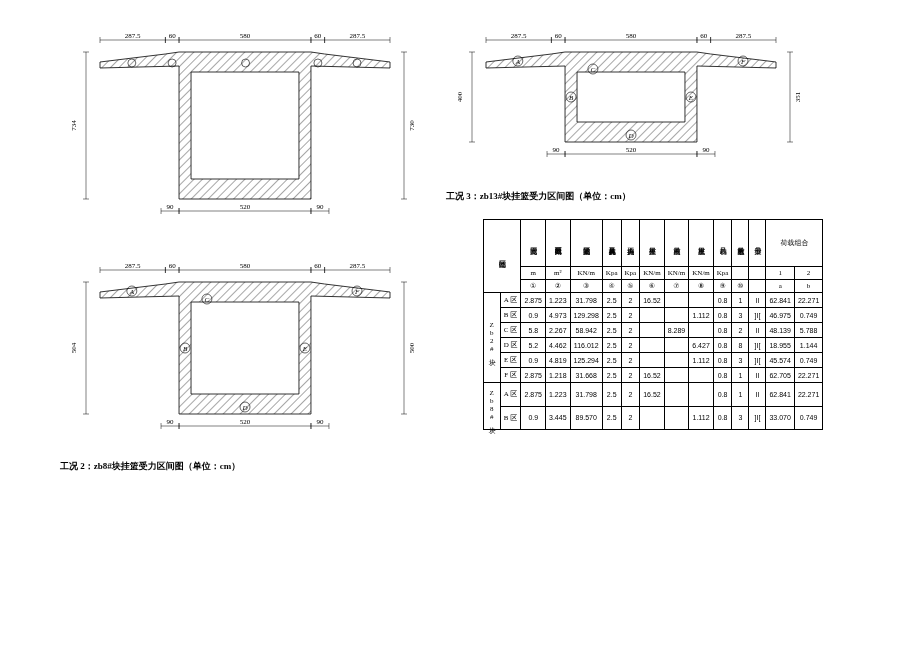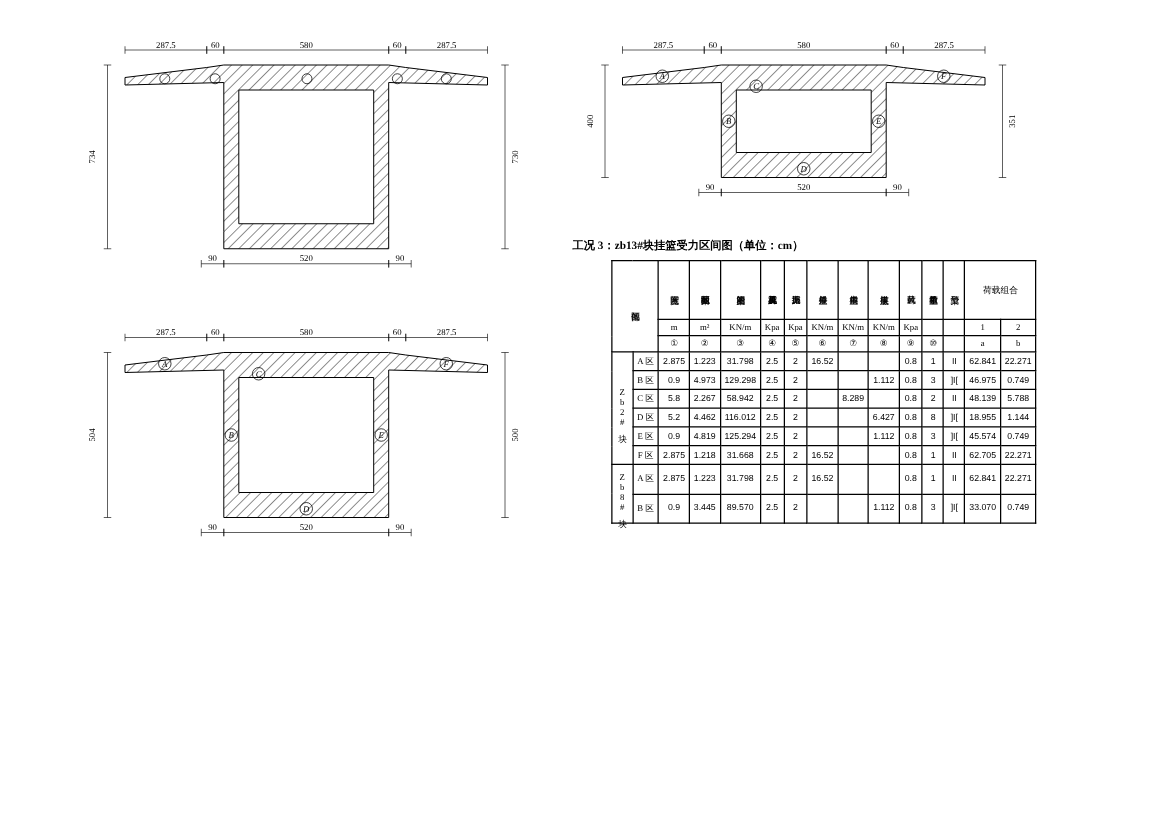--- a/index.html
+++ b/index.html
@@ -1,26 +1,26 @@
 <!DOCTYPE html>
 <html><head>
 <meta charset="utf-8">
 <style>
   body{
     margin:0;padding:24px 60px;background:#fff;
     font-family:"SimSun","NSimSun",serif;font-size:8px;color:#000;
     width:920px;height:651px;box-sizing:border-box;
   }
-  .page{display:flex;gap:28px}
+  .page{display:flex;gap:16px}
   .left-col{width:370px;display:flex;flex-direction:column;gap:20px}
   .right-col{flex:1;display:flex;flex-direction:column}
   svg{display:block}
   .caption{text-align:left;margin-top:6px;font-weight:bold;font-size:9px}
   .tbl-title{text-align:center;font-weight:bold;font-size:9px;margin:4px 0 2px 0}
-  table{border-collapse:collapse;margin:5px auto;font-size:7px}
+  table{border-collapse:collapse;margin:16px auto;font-size:7px}
   td,th{border:1px solid #000;padding:2px 3px;text-align:center;vertical-align:middle}
   .vh{writing-mode:vertical-rl;text-orientation:upright;min-height:40px}
   .w-loc{min-width:20px}
   .num{font-family:"SimSun",sans-serif}
 </style>
 </head>
 <body>
 
 <div class="page">
   <div class="left-col">
@@ -195,20 +195,21 @@
           </g>
           <g>
             <circle cx="244.96078431372547" cy="94" r="5" fill="none" stroke="#000" stroke-width="0.6"></circle>
             <text x="244.96078431372547" y="96.5" text-anchor="middle" font-size="7" font-style="italic" font-family="serif">E</text>
           </g>
           <g>
             <circle cx="297.01960784313724" cy="37" r="5" fill="none" stroke="#000" stroke-width="0.6"></circle>
             <text x="297.01960784313724" y="39.5" text-anchor="middle" font-size="7" font-style="italic" font-family="serif">F</text>
           </g>
         </svg>
+      <div class="caption">工况 2：zb8#块挂篮受力区间图（单位：cm）</div>
     </div>
   </div>
   <div class="right-col">
     <div>
       <svg width="390" height="160" id="svg3">
           <defs>
             <pattern id="hsvg3" width="6" height="6" patternUnits="userSpaceOnUse" patternTransform="rotate(45)">
     <line x1="0" y1="0" x2="0" y2="6" stroke="#000" stroke-width="0.7"></line>
             </pattern>
           </defs>

